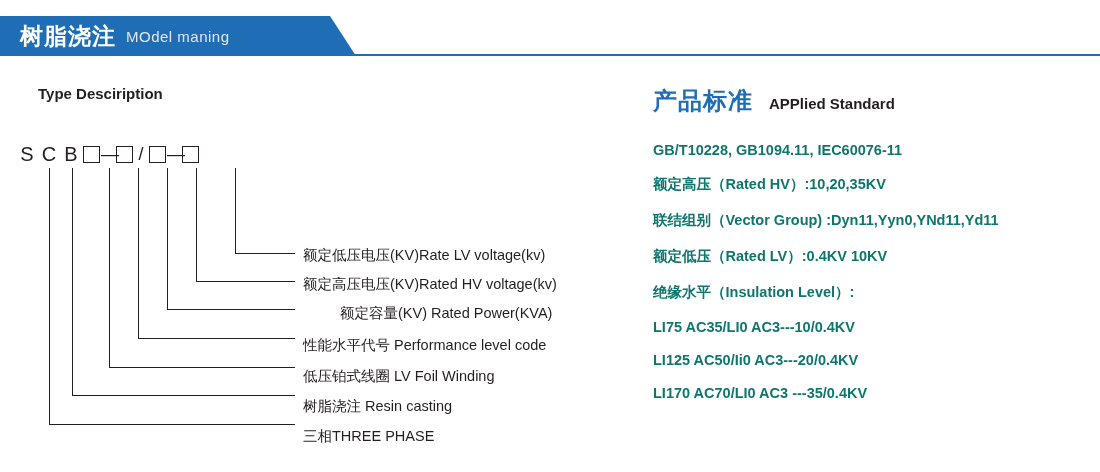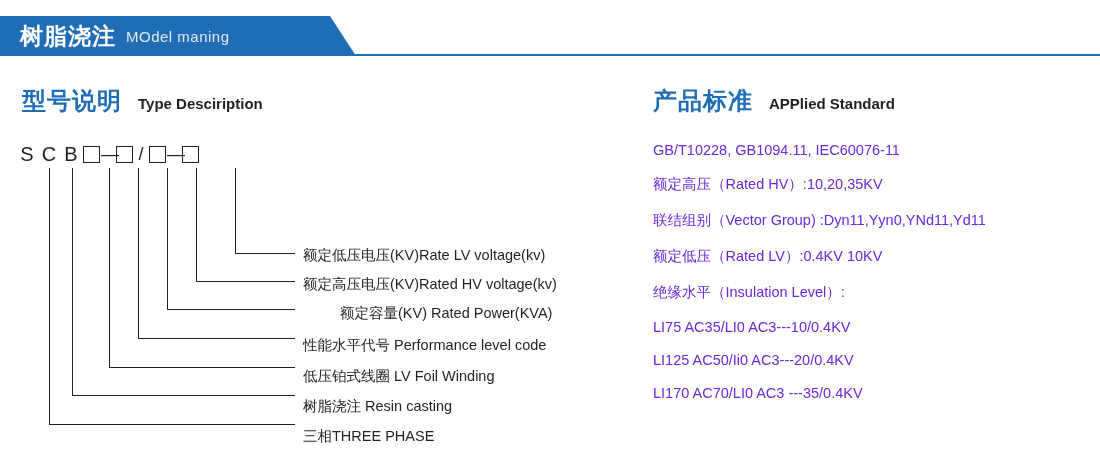--- a/index.html
+++ b/index.html
@@ -129,37 +129,37 @@
 
   
   .std-list {
     position: absolute;
     top: 142px;
     left: 653px;
     width: 430px;
   }
   .std-line {
     font-size: 14.5px;
-    color: #6d28d9;
+    color: #0f766e;
     margin-bottom: 17px;
     white-space: nowrap;
+    font-weight: bold;
   }
 </style>
 </head>
 <body>
 
 <div class="banner">
   <span class="banner-cn">树脂浇注</span>
   <span class="banner-en">MOdel maning</span>
 </div>
 <div class="banner-skew"></div>
 <div class="header-rule"></div>
 
 <div class="sec-title" id="type-title">
-  <span class="cn">型号说明</span>
   <span class="en">Type Desciription</span>
 </div>
 
 <div class="sec-title" id="std-title">
   <span class="cn">产品标准</span>
   <span class="en">APPlied Standard</span>
 </div>
 
 <div class="code-row">
   <span class="code-letter">S</span>

